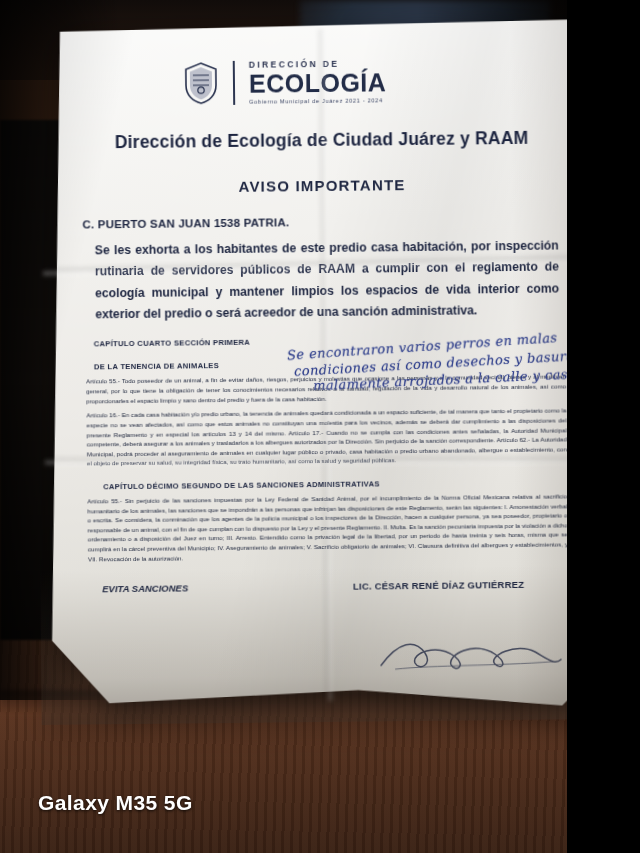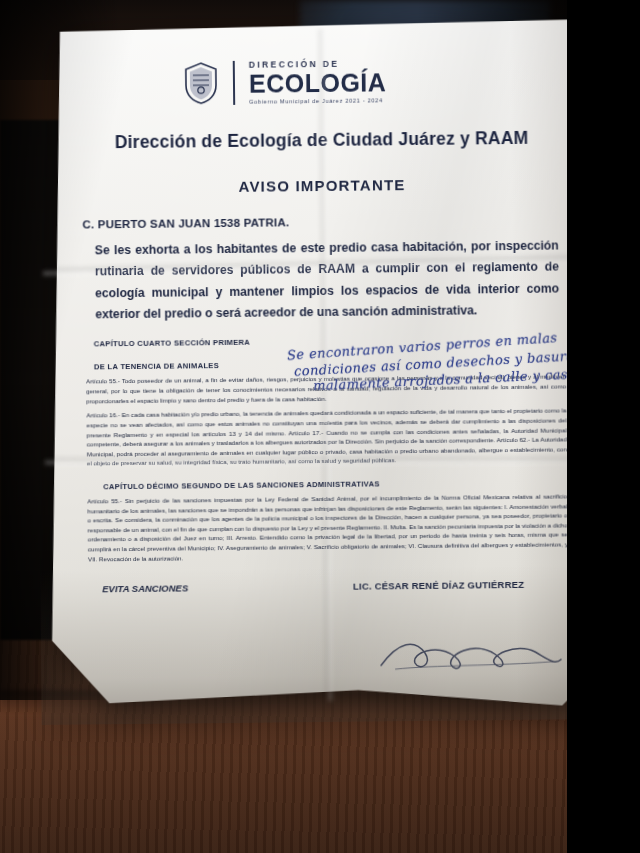--- a/index.html
+++ b/index.html
@@ -351,13 +351,14 @@
       <path d="M20 34 C60 30, 120 32, 178 28" fill="none" stroke="#27304d" stroke-width="1" opacity="0.7"></path>
     </svg>
 
     <div class="crease crease-h1"></div>
     <div class="crease crease-h2"></div>
     <div class="crease crease-v1"></div>
     <div class="shade-bottom"></div>
     <div class="shade-right"></div>
   </div>
 
+  <div class="watermark">Galaxy M35 5G</div>
 </div>
 
 </body></html>

